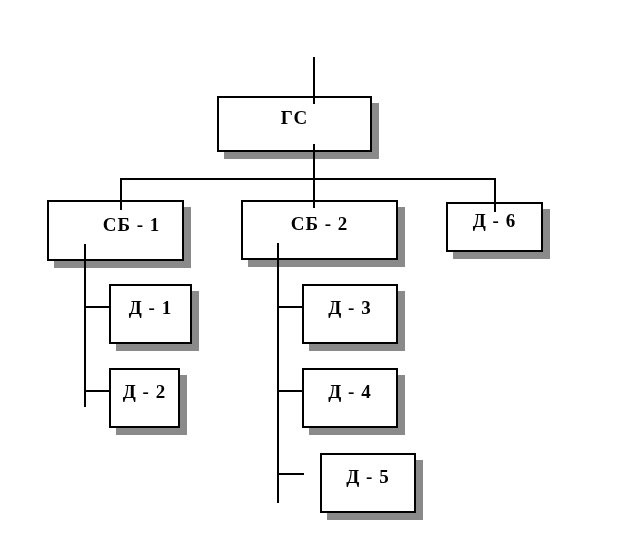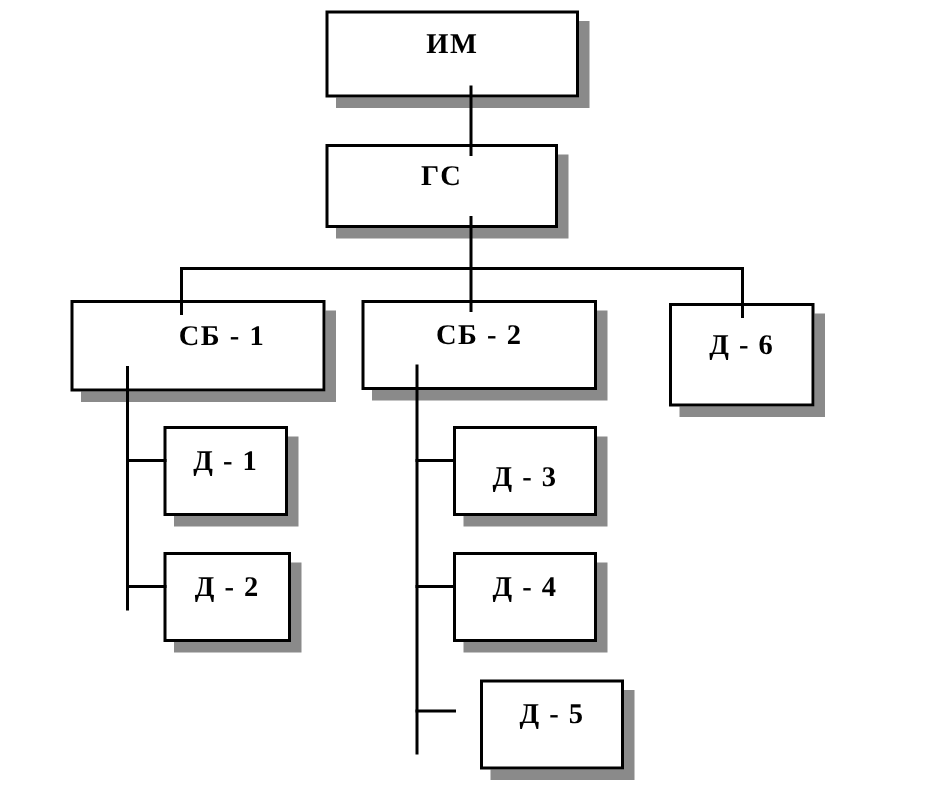--- a/index.html
+++ b/index.html
@@ -36,26 +36,26 @@
   }
   .line {
     position: absolute;
     background: #000000;
     z-index: 2;
   }
 
   
   .node-im   { left: 217px; top:   7px; width: 169px; height: 58px; }
   .node-gs   { left: 217px; top:  96px; width: 155px; height: 56px; }
-  .node-sb-1 { left:  47px; top: 200px; width: 170px; height: 61px; padding-left: 32px; }
+  .node-sb-1 { left:  47px; top: 200px; width: 137px; height: 61px; padding-left: 32px; }
   .node-sb-2 { left: 241px; top: 200px; width: 157px; height: 60px; align-items: center; }
-  .node-d-6  { left: 446px; top: 202px; width:  97px; height: 69px; }
+  .node-d-6  { left: 446px; top: 202px; width:  97px; height: 50px; }
   .node-d-1  { left: 109px; top: 284px; width:  83px; height: 60px; }
-  .node-d-2  { left: 109px; top: 368px; width:  85px; height: 60px; }
-  .node-d-3  { left: 302px; top: 284px; width:  96px; height: 60px; align-items: flex-end; }
+  .node-d-2  { left: 109px; top: 368px; width:  71px; height: 60px; }
+  .node-d-3  { left: 302px; top: 284px; width:  96px; height: 60px; }
   .node-d-4  { left: 302px; top: 368px; width:  96px; height: 60px; }
   .node-d-5  { left: 320px; top: 453px; width:  96px; height: 60px; }
 
   
   .line-im-gs    { left: 313px; top:  57px; width:   2px; height:  47px; }
   .line-gs-down  { left: 313px; top: 144px; width:   2px; height:  64px; }
   .line-h-main   { left: 120px; top: 178px; width: 376px; height:   2px; }
   .line-sb1-top  { left: 120px; top: 178px; width:   2px; height:  32px; }
   .line-d6-top   { left: 494px; top: 178px; width:   2px; height:  34px; }
   .line-trunk-sb1{ left:  84px; top: 244px; width:   2px; height: 163px; }
@@ -64,23 +64,20 @@
   .line-trunk-sb2{ left: 277px; top: 243px; width:   2px; height: 260px; }
   .line-stub-d3  { left: 277px; top: 306px; width:  27px; height:   2px; }
   .line-stub-d4  { left: 277px; top: 390px; width:  27px; height:   2px; }
   .line-stub-d5  { left: 277px; top: 473px; width:  27px; height:   2px; }
 </style>
 </head>
 <body>
 
 <div id="canvas">
 
-  <div class="node node-im">
-    <span class="label">ИМ</span>
-  </div>
   <div class="node node-gs">
     <span class="label">ГС</span>
   </div>
   <div class="node node-sb-1">
     <span class="label">СБ - 1</span>
   </div>
   <div class="node node-sb-2">
     <span class="label">СБ - 2</span>
   </div>
   <div class="node node-d-6">

